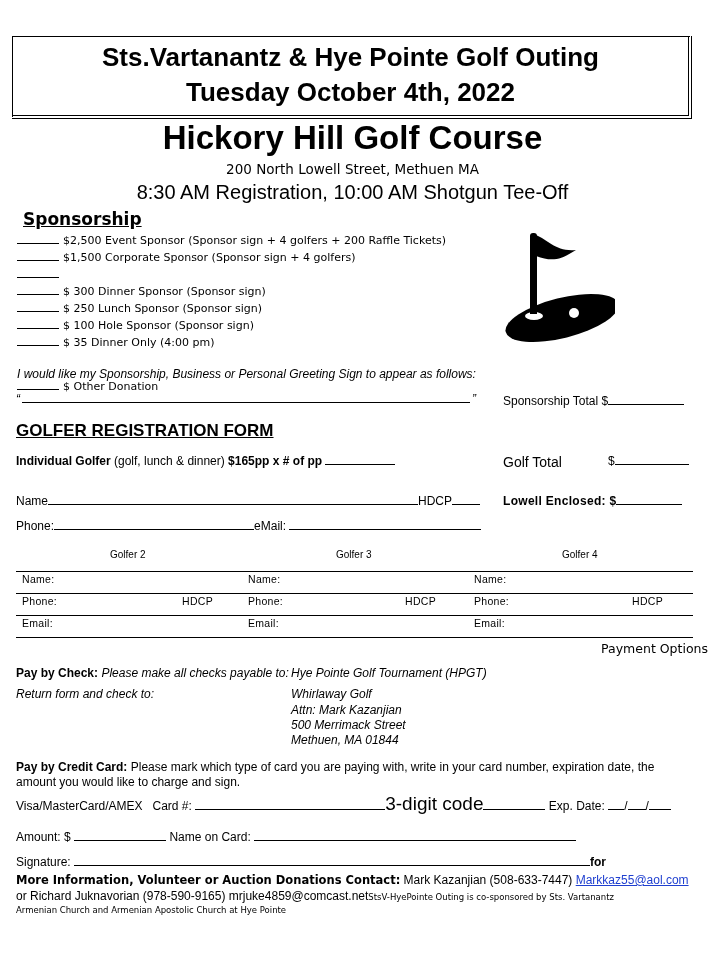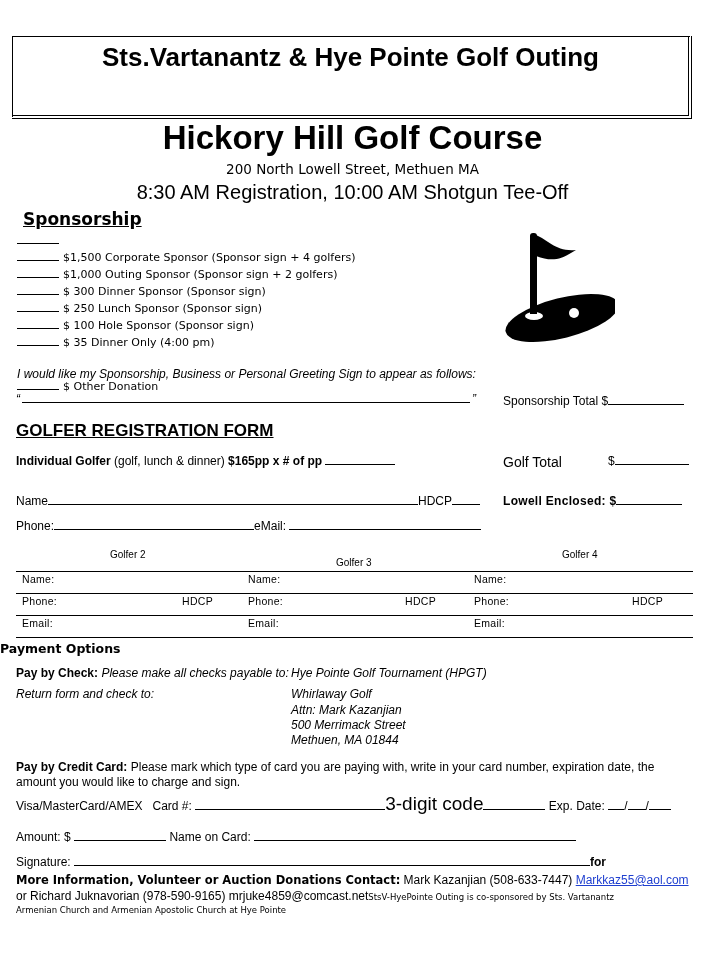--- a/index.html
+++ b/index.html
@@ -34,47 +34,48 @@
   .golf-dollar { left:608px; top:454px; font-size:12px; }
 
   .name-line { left:16px; top:494px; font-size:12px; }
   .amount-enc { left:503px; top:494px; font-size:12px; font-weight:bold; letter-spacing:0.3px; }
   .phone-line { left:16px; top:519px; font-size:12px; }
 
   .golfer-hdr { top:549px; font-size:10px; }
   .g-rule { position:absolute; left:16px; width:677px; height:0; border-top:1.2px solid #000; }
   .g-cell { font-size:10.5px; letter-spacing:0.3px; }
 
-  .pay-heading { left:0; width:708px; text-align:left; top:641px; font-size:13px; font-weight:bold; font-family:"DejaVu Sans", sans-serif; font-size:12.5px; }
+  .pay-heading { left:0; width:708px; text-align:right; top:641px; font-size:13px; font-weight:normal; font-family:"DejaVu Sans", sans-serif; font-size:12.5px; }
   .pay-txt { font-size:12px; }
   .it { font-style:italic; }
   .cc-block { left:16px; top:760px; width:680px; font-size:12px; white-space:normal; line-height:15px; }
 
   .link { color:#1f3fd0; text-decoration:underline; }
   .small-cal { font-family:"DejaVu Sans", sans-serif; font-size:8.5px; }
 
   
   #golf-icon { position:absolute; left:500px; top:230px; width:115px; height:115px; }
 </style>
 </head>
 <body>
 
 <div id="header-box">
   <div class="hdr-line" style="top:5px;">Sts.Vartanantz &amp; Hye Pointe Golf Outing</div>
+  <div class="hdr-line" style="top:40px;">Tuesday October 4th, 2022</div>
 </div>
 
 <div class="abs course-title">Hickory Hill Golf Course</div>
 <div class="abs address">200 North Lowell Street, Methuen MA</div>
 <div class="abs times">8:30 AM Registration, 10:00 AM Shotgun Tee-Off</div>
 
 <div class="abs sponsor-heading">Sponsorship</div>
 
-<div class="abs sp-item" style="top:234px;"><span class="blank"></span></div>
+<div class="abs sp-item" style="top:234px;"><span class="blank"></span><span>$2,500 Event Sponsor (Sponsor sign + 4 golfers + 200 Raffle Tickets)</span></div>
 <div class="abs sp-item" style="top:251px;"><span class="blank"></span><span>$1,500 Corporate Sponsor (Sponsor sign + 4 golfers)</span></div>
-<div class="abs sp-item" style="top:268px;"><span class="blank"></span><span>$1,000 Outing Sponsor (Sponsor sign + 2 golfers)</span></div>
+<div class="abs sp-item" style="top:268px;"><span class="blank"></span></div>
 <div class="abs sp-item" style="top:285px;"><span class="blank"></span><span>$ 300 Dinner Sponsor (Sponsor sign)</span></div>
 <div class="abs sp-item" style="top:302px;"><span class="blank"></span><span>$ 250 Lunch Sponsor (Sponsor sign)</span></div>
 <div class="abs sp-item" style="top:319px;"><span class="blank"></span><span>$ 100 Hole Sponsor (Sponsor sign)</span></div>
 <div class="abs sp-item" style="top:336px;"><span class="blank"></span><span>$ 35 Dinner Only (4:00 pm)</span></div>
 <div class="abs sp-item" style="top:340px;margin-top:40px;"><span class="blank"></span><span>$ Other Donation</span></div>
 
 <svg id="golf-icon" viewBox="0 0 115 115">
   <ellipse cx="62" cy="88" rx="58" ry="20" transform="rotate(-14 62 88)" fill="#000"></ellipse>
   <rect x="30" y="3" width="7" height="80" rx="3" fill="#000"></rect>
   <path d="M36 5 C48 10, 56 22, 76 20 C66 26, 56 34, 36 26 Z" fill="#000"></path>
@@ -92,21 +93,21 @@
 <div class="abs indiv"><b>Individual Golfer</b><span> (golf, lunch &amp; dinner) </span><b>$165pp x # of pp</b> <span class="ulfill" style="width:70px;"></span></div>
 <div class="abs golf-total">Golf Total</div>
 <div class="abs golf-dollar"><span>$</span><span class="ulfill" style="width:74px;"></span></div>
 
 <div class="abs name-line"><span>Name</span><span class="ulfill" style="width:370px;"></span><span>HDCP</span><span class="ulfill" style="width:28px;"></span></div>
 <div class="abs amount-enc"><span>Lowell Enclosed: $</span><span class="ulfill" style="width:66px;"></span></div>
 
 <div class="abs phone-line"><span>Phone:</span><span class="ulfill" style="width:200px;"></span><span>eMail:</span> <span class="ulfill" style="width:192px;"></span></div>
 
 <div class="abs golfer-hdr" style="left:110px;">Golfer 2</div>
-<div class="abs golfer-hdr" style="left:336px;margin-top:8px;">Golfer 3</div>
+<div class="abs golfer-hdr" style="left:336px;">Golfer 3</div>
 <div class="abs golfer-hdr" style="left:562px;">Golfer 4</div>
 
 <div class="g-rule" style="top:571px;"></div>
 <div class="g-rule" style="top:593px;"></div>
 <div class="g-rule" style="top:615px;"></div>
 <div class="g-rule" style="top:637px;"></div>
 
 <div class="abs g-cell" style="left:22px; top:573px;">Name:</div>
 <div class="abs g-cell" style="left:22px; top:595px;">Phone:</div>
 <div class="abs g-cell" style="left:182px; top:595px;">HDCP</div>

